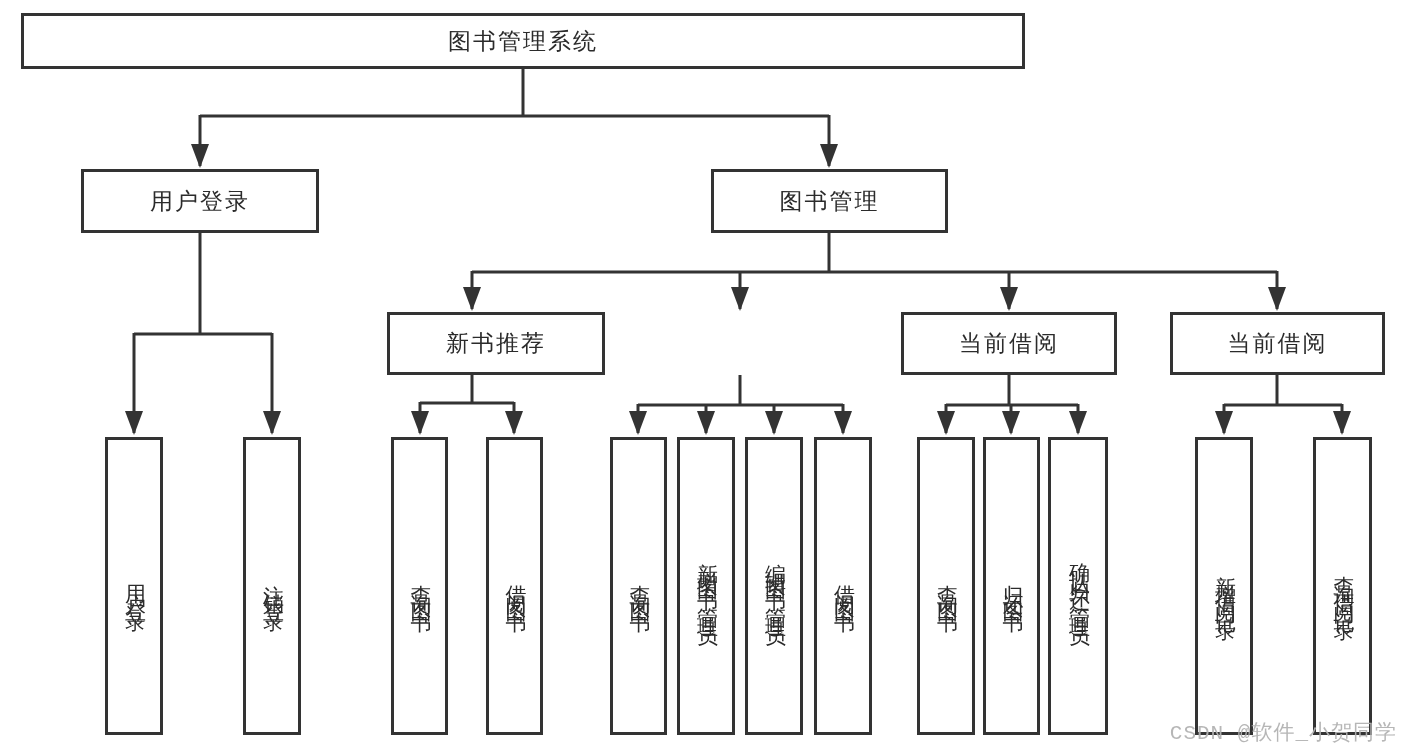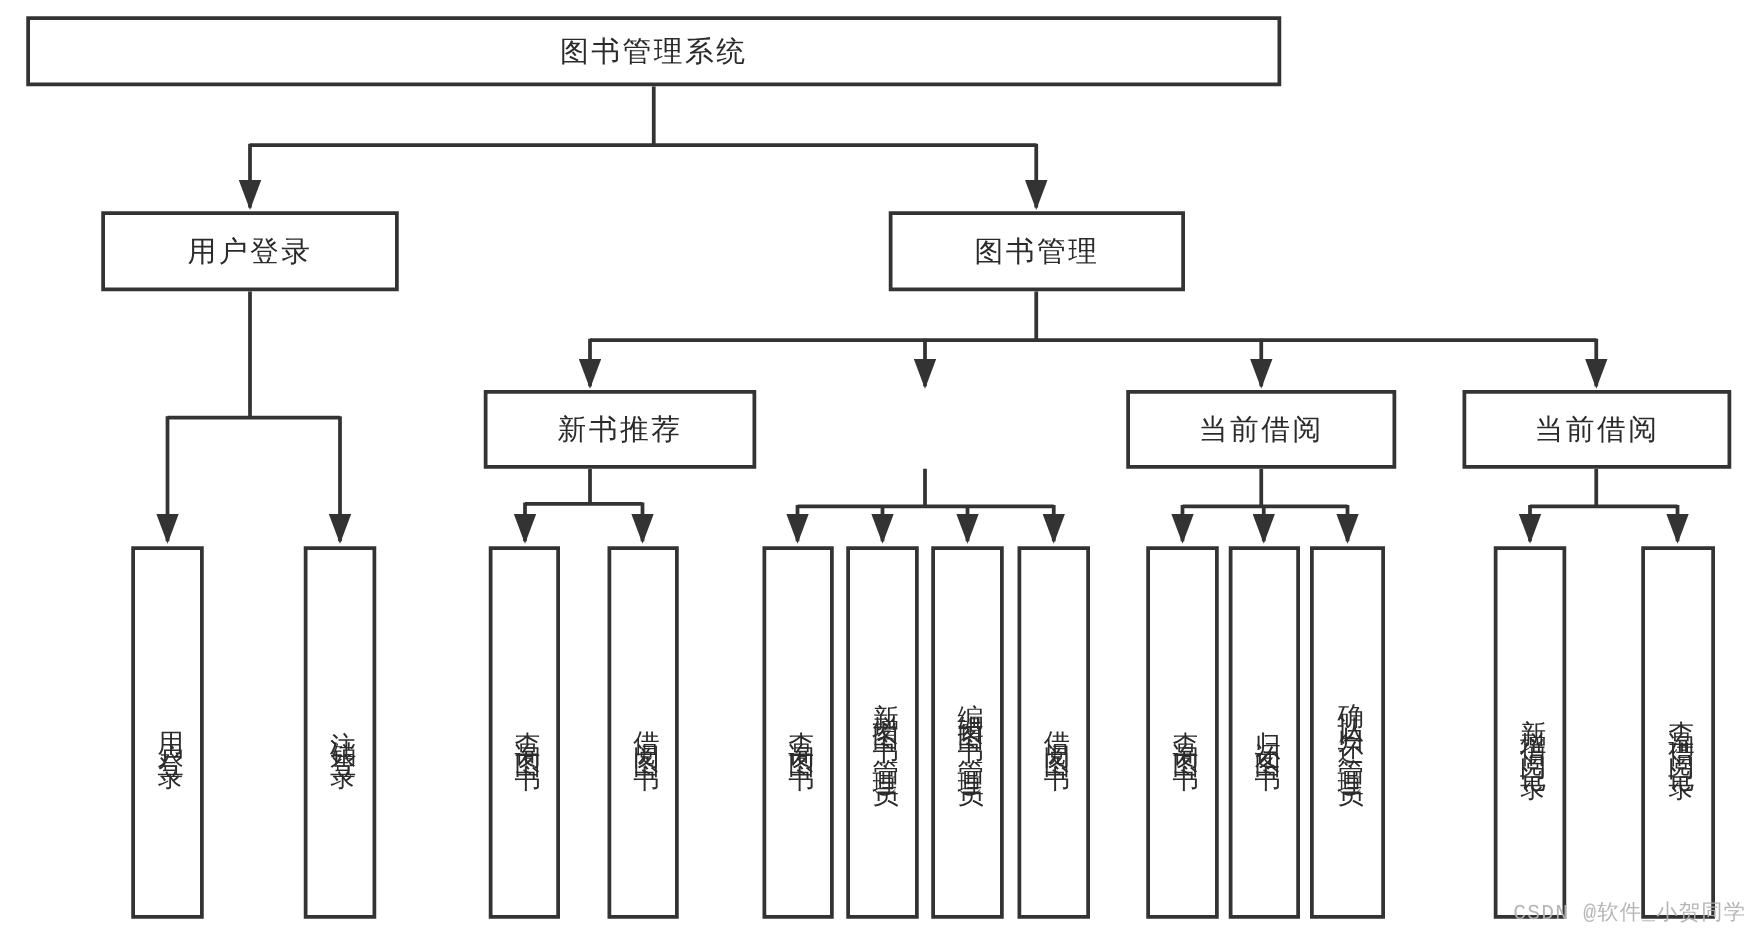--- a/index.html
+++ b/index.html
@@ -61,21 +61,21 @@
   .n-l8  { left: 814px;  width: 58px; }
   .n-l9  { left: 917px;  width: 58px; }
   .n-l10 { left: 983px;  width: 57px; }
   .n-l11 { left: 1048px; width: 60px; letter-spacing: 6px; }
   .n-l12 { left: 1195px; width: 58px; letter-spacing: 7px; }
   .n-l13 { left: 1313px; width: 59px; letter-spacing: 7px; }
   .watermark {
     position: absolute;
     right: 8px;
     top: 718px;
-    font-size: 17px;
+    font-size: 21px;
     color: rgba(178, 178, 178, 0.95);
     letter-spacing: 1px;
     z-index: 5;
     white-space: nowrap;
   }
 </style>
 </head>
 <body>
 
 <div id="canvas">

